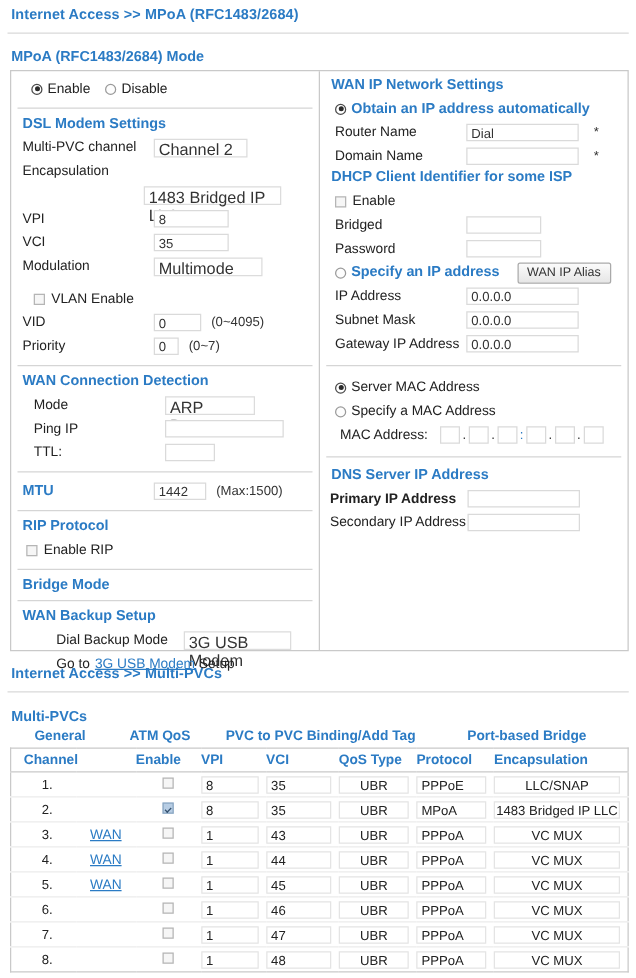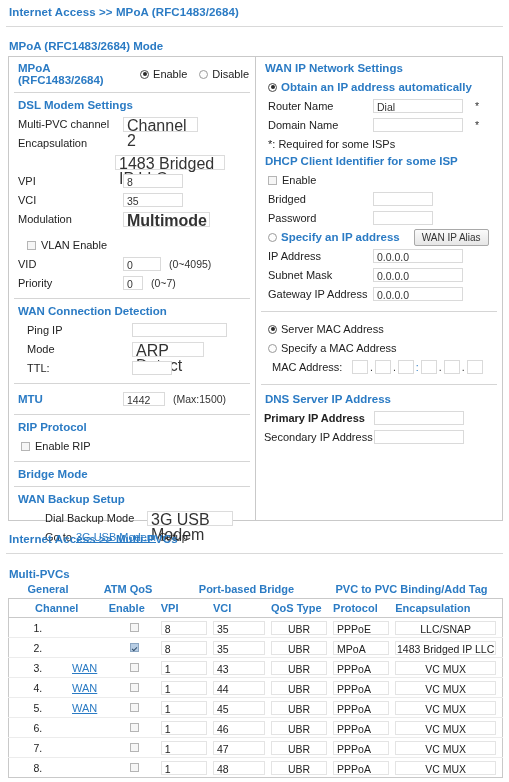--- a/index.html
+++ b/index.html
@@ -53,21 +53,21 @@
   
   .inp{
     border:1px solid #dadada;background:#fff;
     height:14px;line-height:14px;font-size:10.5px;color:#333;
     padding:0 3px;box-sizing:border-box;
     display:inline-block;overflow:hidden;white-space:nowrap;
   }
   .inp.c{text-align:center;}
   .sel{
     border:1px solid #dcdcdc;background:#fff;
-    height:15px;line-height:15px;font-size:16px;color:#333;
+    height:15px;line-height:15px;font-size:13px;color:#333;
     padding:0 3px;box-sizing:border-box;display:inline-block;
   }
   .plain{font-size:10.5px;color:#333;}
 
   
   .radio{
     width:9px;height:9px;border-radius:50%;
     border:1px solid #9a9a9a;background:#fdfdfd;
     display:inline-block;position:relative;box-sizing:border-box;
     margin-right:4px;flex:0 0 auto;
@@ -133,21 +133,20 @@
   <div class="breadcrumb">Internet Access &gt;&gt; MPoA (RFC1483/2684)</div>
   <div class="hr-top"></div>
   <div class="sec-title">MPoA (RFC1483/2684) Mode</div>
 
   <div class="panel">
 
     <div class="col-l">
 
       <div class="grp">
         <div class="row" style="margin-top:5px;">
-          <span class="hdr-inline" style="margin-left:3px;">MPoA (RFC1483/2684)</span>
           <span class="radio on" style="margin-left:10px;"></span>
           <span class="lbl">Enable</span>
           <span class="radio" style="margin-left:12px;"></span>
           <span class="lbl">Disable</span>
         </div>
       </div>
 
       <div class="divider"></div>
 
       <div class="grp">
@@ -168,21 +167,21 @@
         <div class="row">
           <span class="lbl" style="width:105px;padding-left:3px;">VPI</span>
           <span class="inp" style="width:60px;">8</span>
         </div>
         <div class="row">
           <span class="lbl" style="width:105px;padding-left:3px;">VCI</span>
           <span class="inp" style="width:60px;">35</span>
         </div>
         <div class="row">
           <span class="lbl" style="width:105px;padding-left:3px;">Modulation</span>
-          <span class="sel" style="width:87px;font-weight:bold;">Multimode</span>
+          <span class="sel" style="width:87px;">Multimode</span>
         </div>
 
         <div style="height:6px;"></div>
 
         <div class="row">
           <span class="chk" style="margin-left:12px;"></span>
           <span class="lbl">VLAN Enable</span>
         </div>
         <div class="row">
           <span class="lbl" style="width:105px;padding-left:3px;">VID</span>
@@ -194,26 +193,26 @@
           <span class="inp" style="width:20px;">0</span>
           <span class="plain" style="margin-left:8px;">(0~7)</span>
         </div>
       </div>
 
       <div class="divider"></div>
 
       <div class="grp">
         <div class="hdr">WAN Connection Detection</div>
         <div class="row">
+          <span class="lbl lbl-ind" style="width:105px;">Mode</span>
+          <span class="sel" style="width:72px;">ARP Detect</span>
+        </div>
+        <div class="row">
           <span class="lbl lbl-ind" style="width:105px;">Ping IP</span>
           <span class="inp" style="width:95px;"></span>
-        </div>
-        <div class="row">
-          <span class="lbl lbl-ind" style="width:105px;">Mode</span>
-          <span class="sel" style="width:72px;">ARP Detect</span>
         </div>
         <div class="row">
           <span class="lbl lbl-ind" style="width:105px;">TTL:</span>
           <span class="inp" style="width:40px;"></span>
         </div>
       </div>
 
       <div class="divider"></div>
 
       <div class="grp">
@@ -268,23 +267,20 @@
 
         <div class="row">
           <span class="lbl" style="width:105px;padding-left:6px;">Router Name</span>
           <span class="inp" style="width:90px;">Dial</span>
           <span class="plain" style="margin-left:12px;">*</span>
         </div>
         <div class="row">
           <span class="lbl" style="width:105px;padding-left:6px;">Domain Name</span>
           <span class="inp" style="width:90px;"></span>
           <span class="plain" style="margin-left:12px;">*</span>
-        </div>
-        <div class="row">
-          <span class="lbl" style="padding-left:6px;">*: Required for some ISPs</span>
         </div>
       </div>
 
       <div class="grp">
         <div class="hdr" style="margin-top:2px;">DHCP Client Identifier for some ISP</div>
         <div class="row">
           <span class="chk" style="margin-left:6px;"></span>
           <span class="lbl">Enable</span>
         </div>
         <div class="row">
@@ -362,38 +358,38 @@
   </div>
 
   <div class="breadcrumb" style="padding-top:12px;">Internet Access &gt;&gt; Multi-PVCs</div>
   <div class="hr-top"></div>
 
   <div class="tbl-title" style="padding-top:14px;">Multi-PVCs</div>
 
   <div class="tabs">
     <span class="tab" style="width:78px;">General</span>
     <span class="tab" style="width:82px;">ATM QoS</span>
+    <span class="tab" style="width:175px;">PVC to PVC Binding/Add Tag</span>
     <span class="tab" style="width:155px;">Port-based Bridge</span>
-    <span class="tab" style="width:175px;">PVC to PVC Binding/Add Tag</span>
   </div>
 
   <table class="pvc">
     <colgroup>
       <col style="width:52px">
         <col style="width:48px">
         <col style="width:52px">
       <col style="width:52px">
         <col style="width:58px">
         <col style="width:62px">
       <col style="width:62px">
         <col style="width:107px">
     </colgroup>
     <thead>
       <tr>
-        <th style="padding-left:26px;margin-left:36px;">Channel</th>
+        <th style="padding-left:10px;margin-left:36px;">Channel</th>
         <th></th>
         <th>Enable</th>
         <th>VPI</th>
         <th>VCI</th>
         <th>QoS Type</th>
         <th>Protocol</th>
         <th class="ctr">Encapsulation</th>
       </tr>
     </thead>
     <tbody id="pvc-body">

